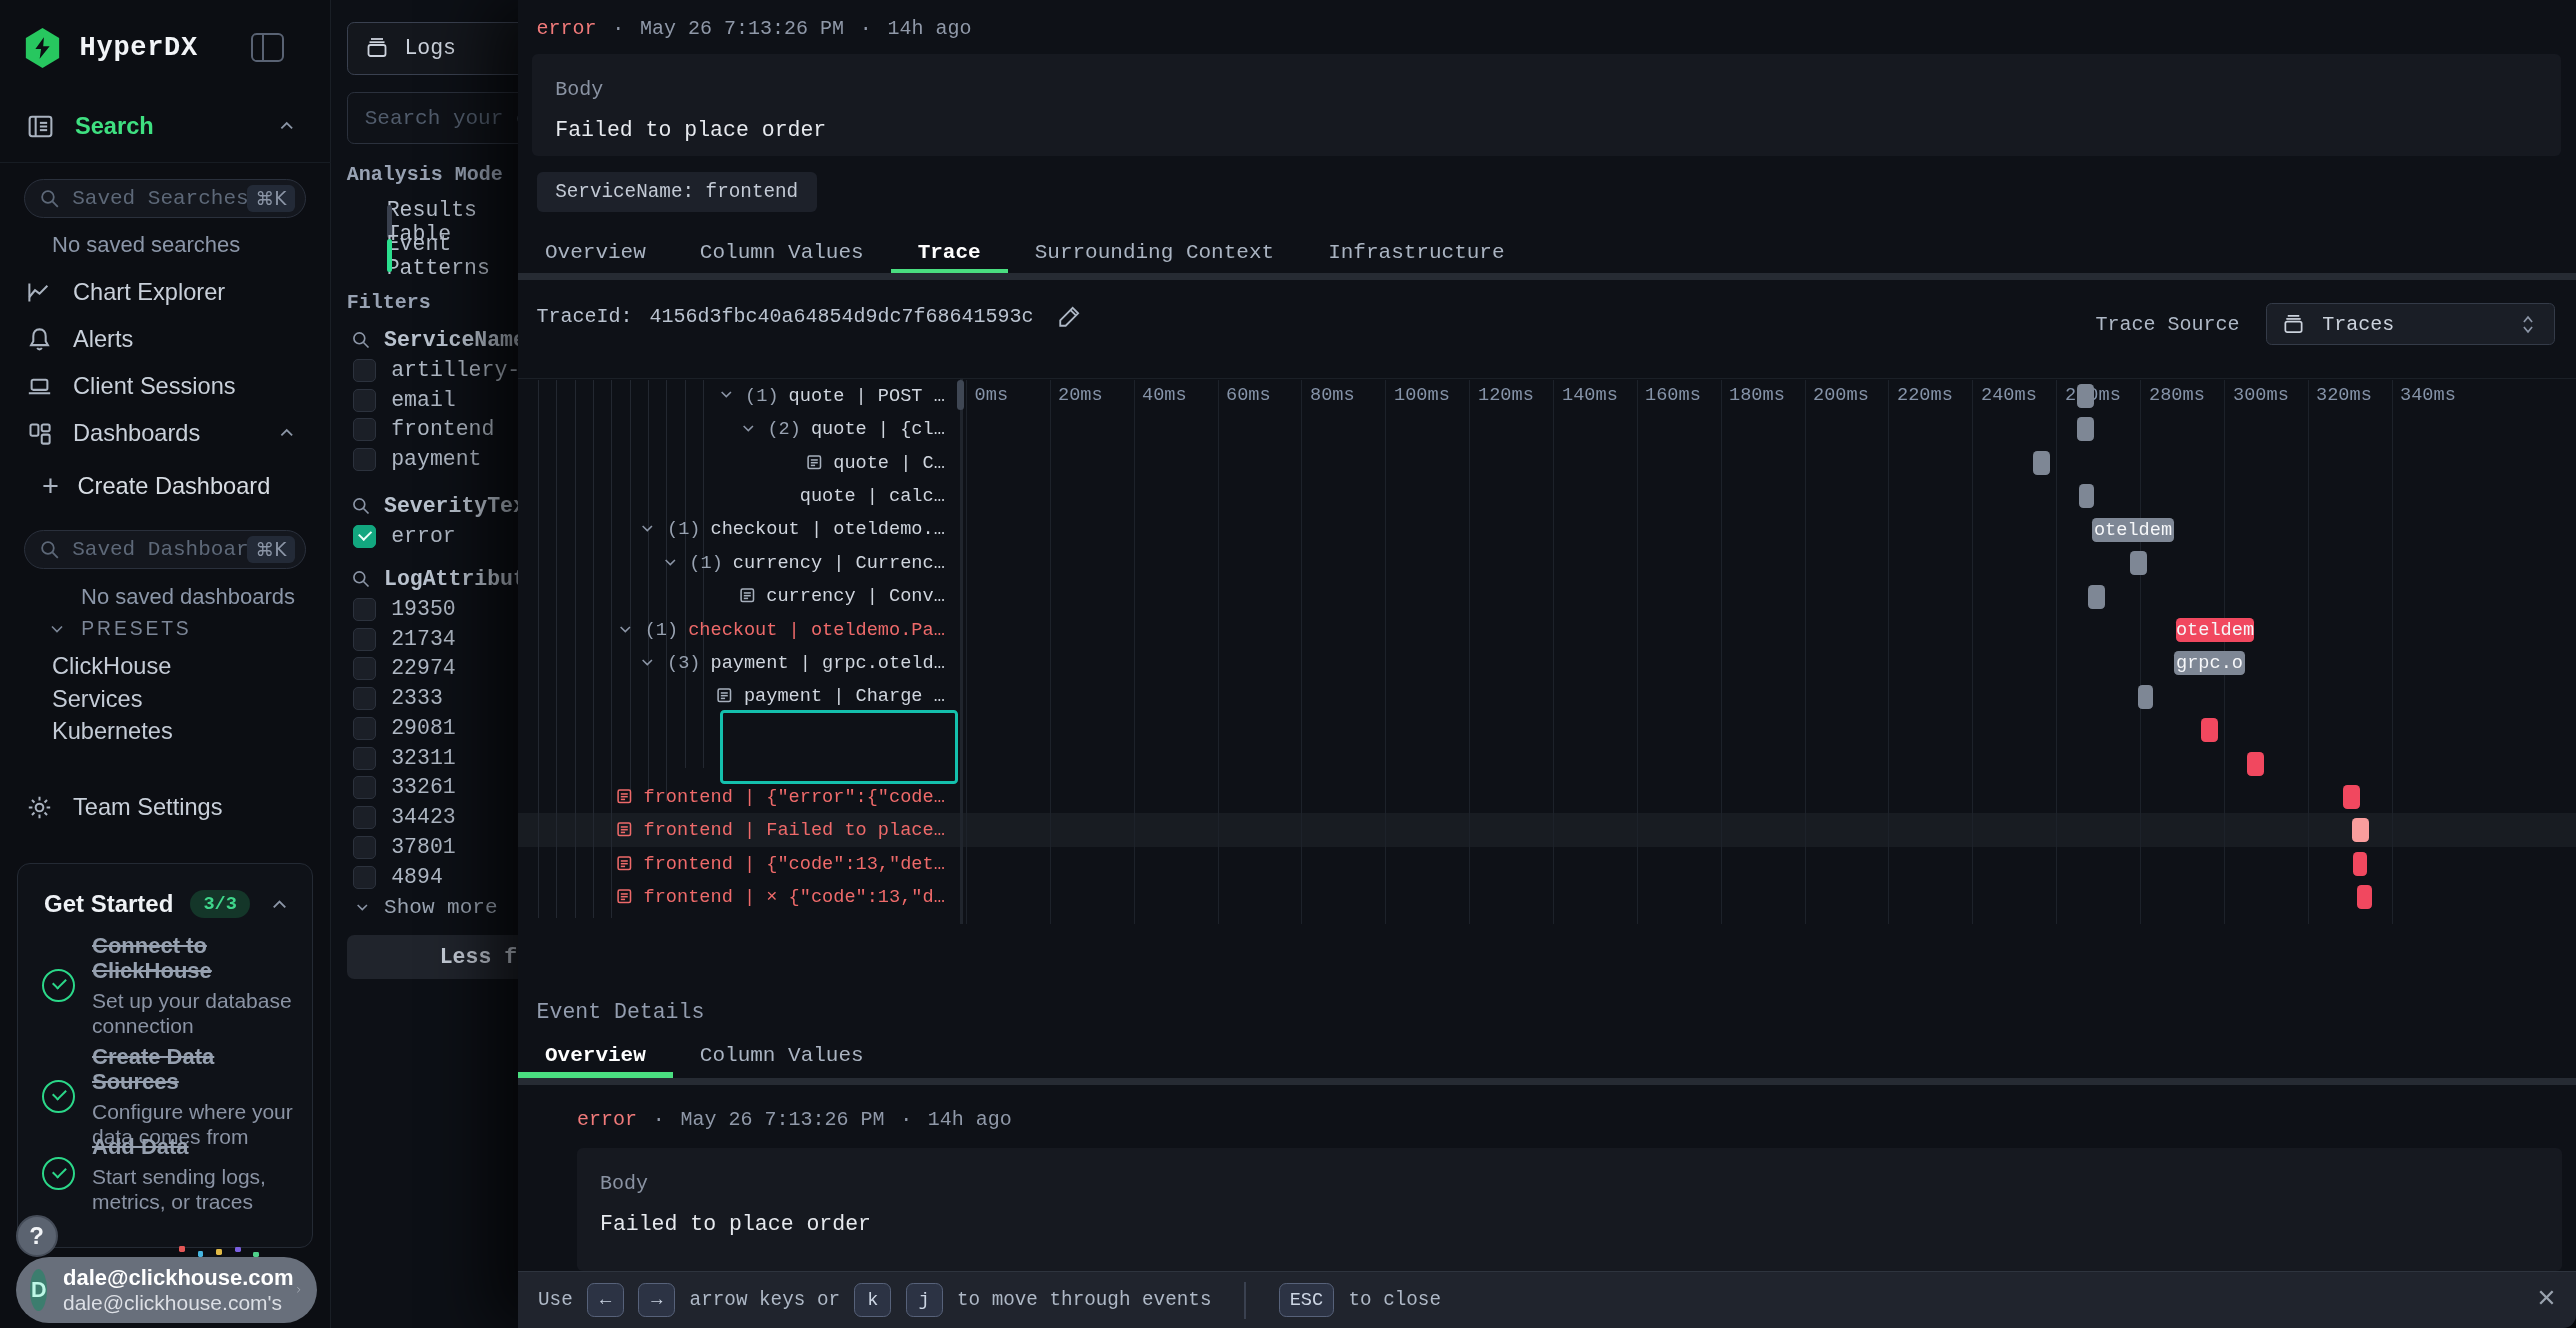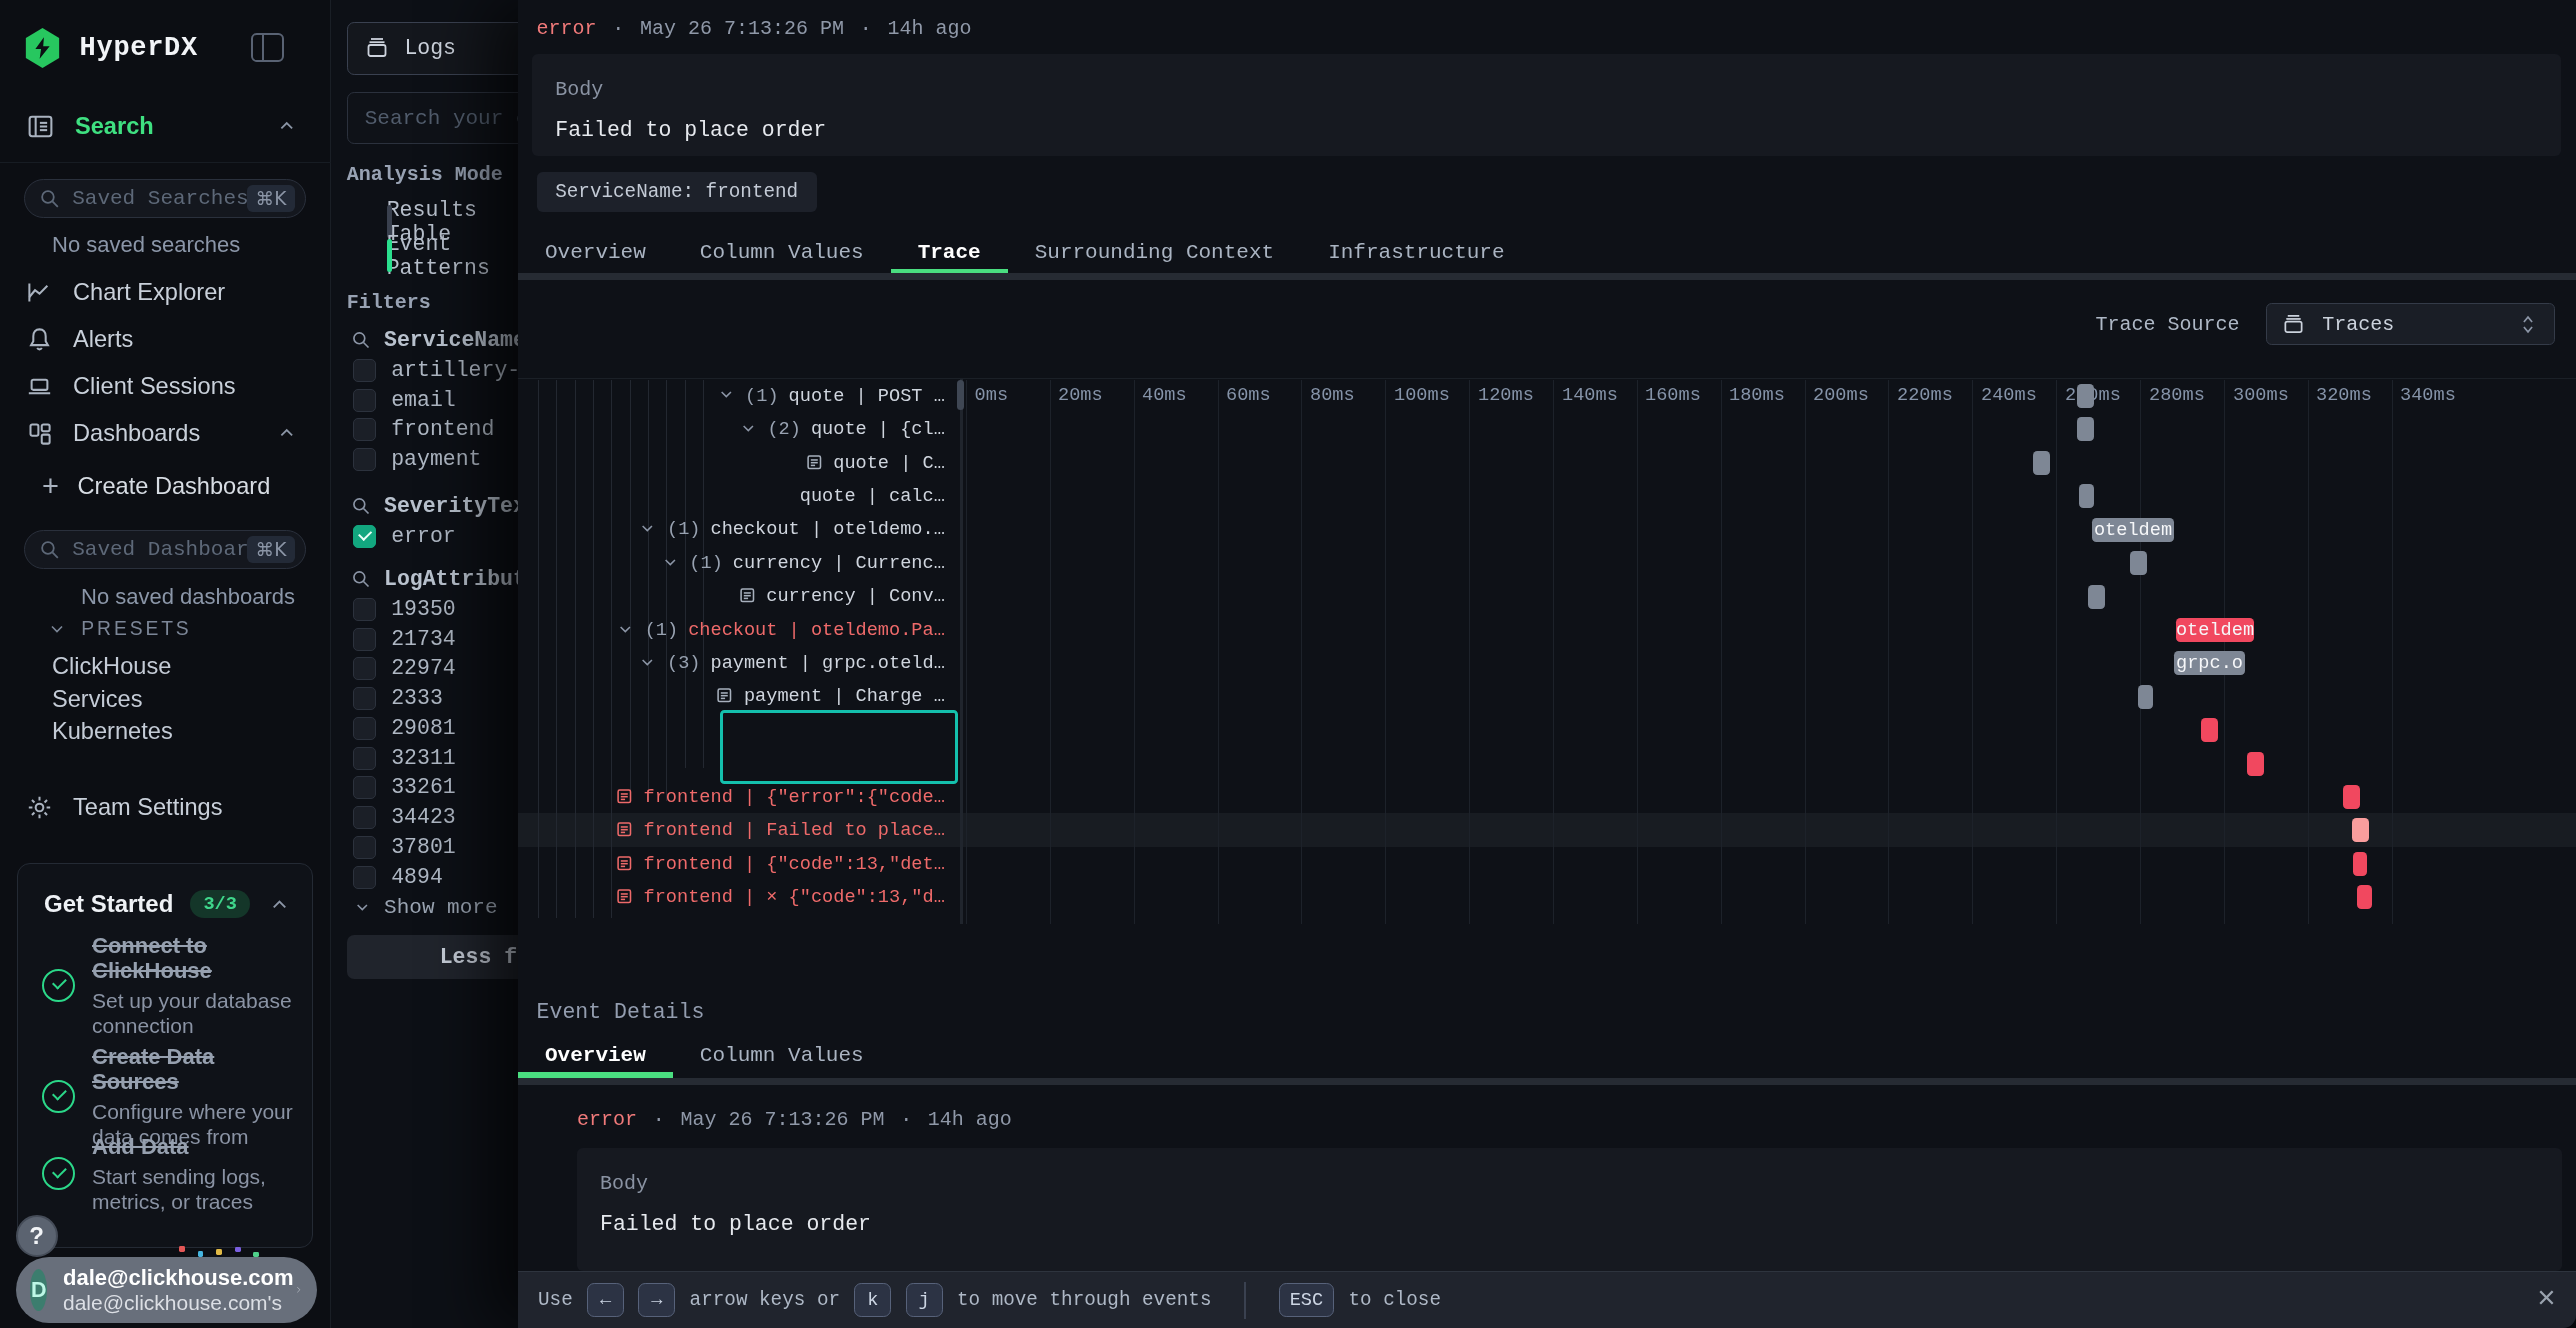--- a/index.html
+++ b/index.html
@@ -429,20 +429,28 @@
         </div>
         <div class="tab">
           <span>Surrounding Context</span>
         </div>
         <div class="tab">
           <span>Infrastructure</span>
         </div>
       </div>
     <div class="tab-track" style="top:273px;"></div>
 
+    <div class="traceid-row">
+      <span>TraceId:</span>
+      <span style="margin-left:-7.2px;">4156d3fbc40a64854d9dc7f68641593c</span>
+      <svg class="ic" width="26" height="26" viewBox="0 0 24 24" fill="none" stroke="#aeb8c6" stroke-width="1.7">
+          <path d="M14.5 4.5l5 5L8 21H3v-5z"></path>
+          <line x1="12.5" y1="6.5" x2="17.5" y2="11.5"></line>
+        </svg>
+    </div>
     <div class="trace-src">
       <span class="lbl">Trace Source</span>
       <div class="src-select">
         <svg class="ic" width="23" height="23" viewBox="0 0 24 24" fill="none" stroke="#ccd3dd" stroke-width="1.8">
             <line x1="6" y1="3" x2="18" y2="3"></line>
             <line x1="4.5" y1="6.2" x2="19.5" y2="6.2"></line>
             <rect x="3.5" y="9" width="17" height="11" rx="2"></rect>
           </svg>
         <span>Traces</span>
         <svg class="ic updown" width="20" height="23" viewBox="0 0 24 28" fill="none" stroke="#8b95a6" stroke-width="2">

